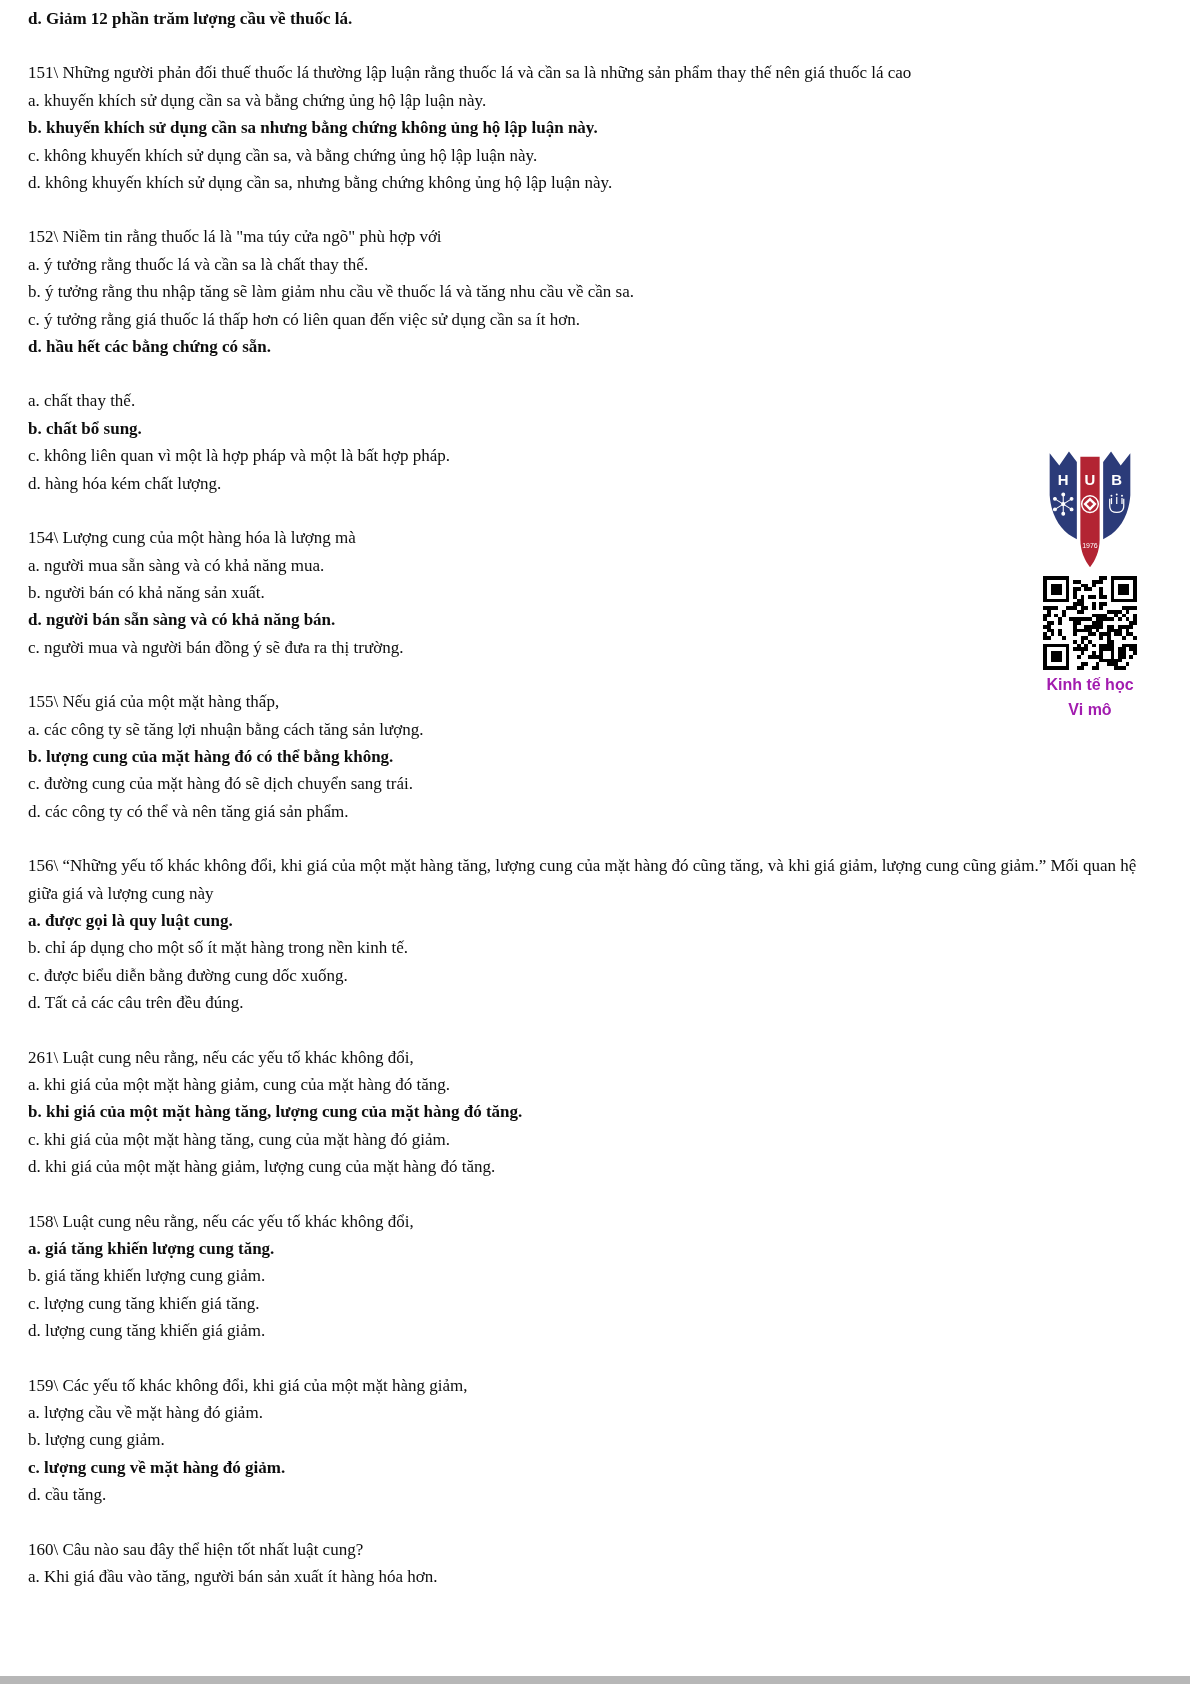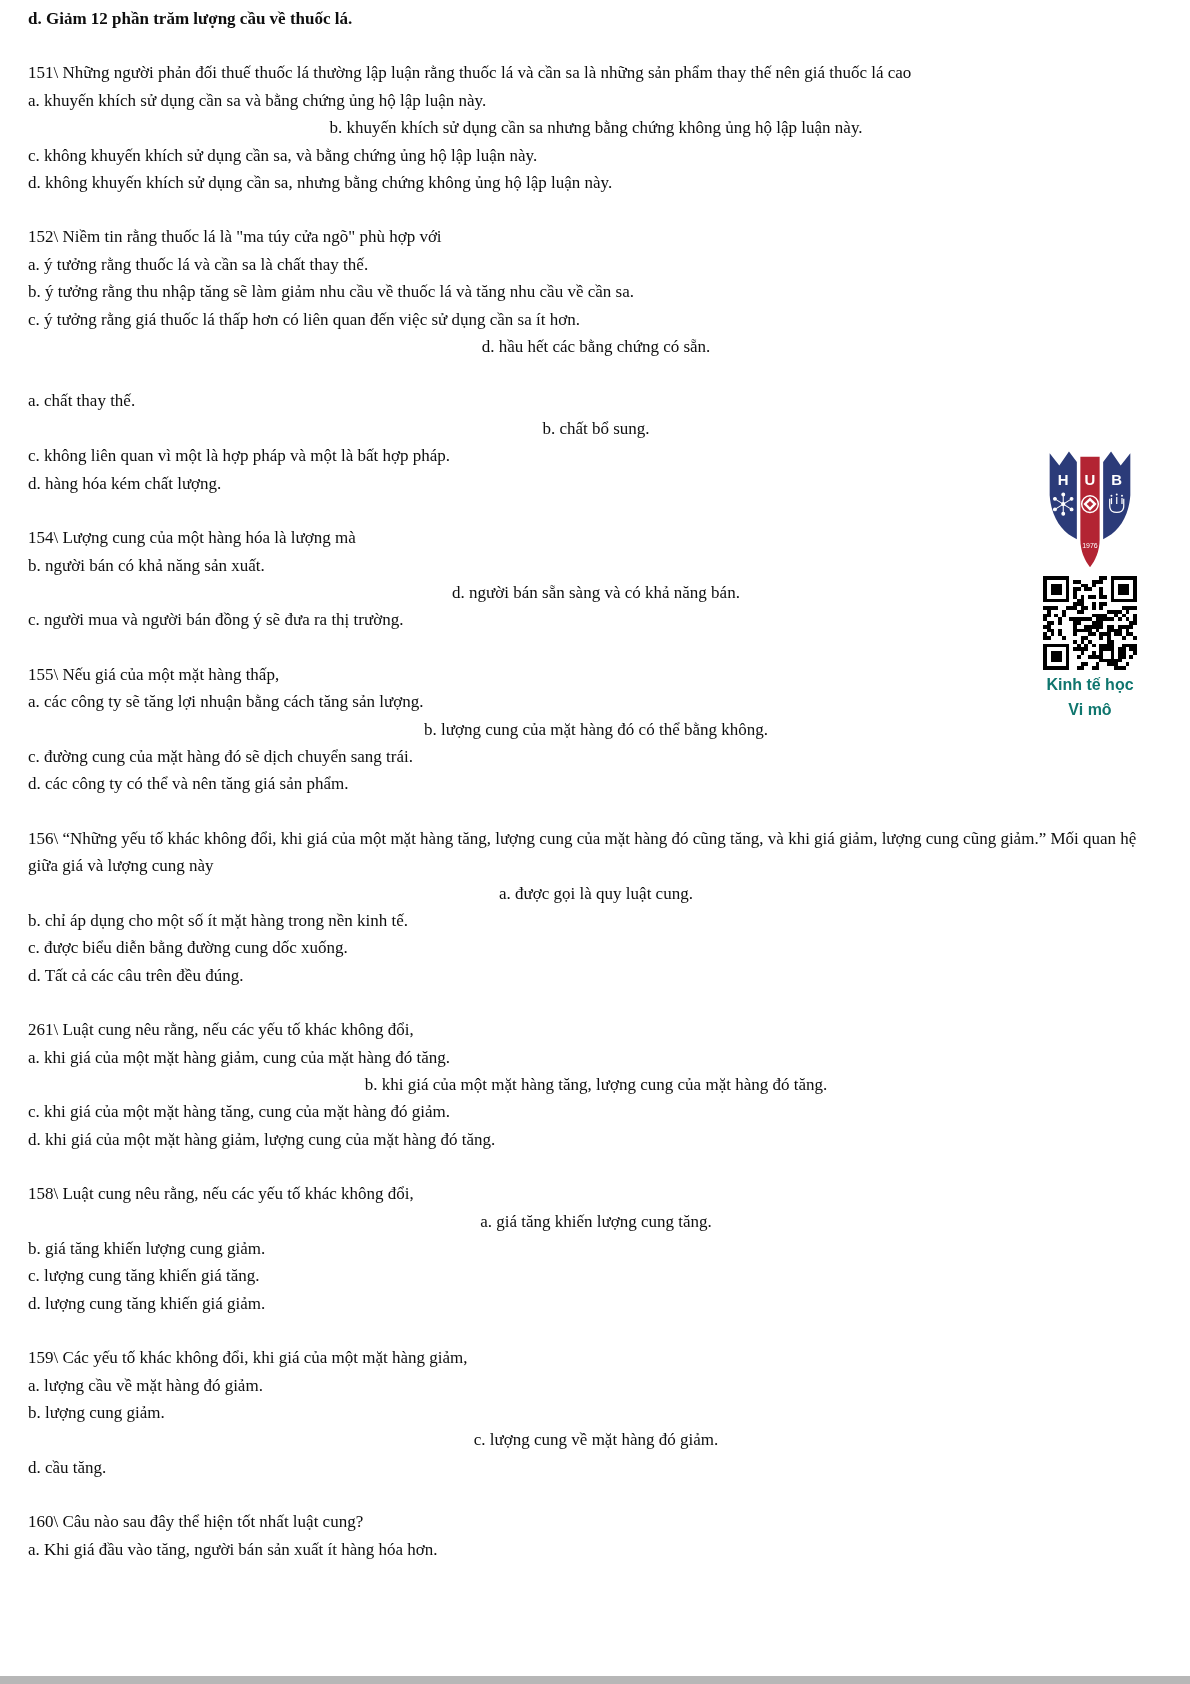--- a/index.html
+++ b/index.html
@@ -4,26 +4,26 @@
 <style>
   html,body{margin:0;padding:0;}
   body{
     width:1190px;height:1684px;position:relative;background:#ffffff;
     font-family:"Liberation Serif", serif;color:#0e0e0e;overflow:hidden;
   }
   .content{position:absolute;left:28px;top:5px;width:1136px;}
   .content p{margin:0;font-size:17px;line-height:27.4px;}
   .intro{font-weight:bold;}
   .q{margin-top:27px;}
-  .bold{font-weight:normal;text-align:center;}
+  .bold{font-weight:bold;}
   .brand{position:absolute;left:1041px;top:441px;width:98px;text-align:center;}
   .brand .logo{display:block;margin:0 auto;}
   .brand .qr{display:block;margin:7px auto 0 auto;background:#fff;}
   .brand .caption{margin:4px 0 0 0;font-family:"Liberation Sans", sans-serif;
-    font-weight:bold;font-size:16px;line-height:21px;color:#0f766e;}
+    font-weight:bold;font-size:16px;line-height:21px;color:#a21caf;}
   .bottom-bar{position:absolute;left:0;top:1676px;width:1190px;height:8px;background:#b7b7b7;}
 </style>
 </head>
 <body>
 
 <div class="content">
 
   <p class="intro">d. Giảm 12 phần trăm lượng cầu về thuốc lá.</p>
 
   <div class="q">
@@ -44,20 +44,21 @@
 
   <div class="q">
     <p class="opt">a. chất thay thế.</p>
     <p class="opt bold">b. chất bổ sung.</p>
     <p class="opt">c. không liên quan vì một là hợp pháp và một là bất hợp pháp.</p>
     <p class="opt">d. hàng hóa kém chất lượng.</p>
   </div>
 
   <div class="q">
     <p><span>154\</span> <span>Lượng cung của một hàng hóa là lượng mà</span></p>
+    <p class="opt">a. người mua sẵn sàng và có khả năng mua.</p>
     <p class="opt">b. người bán có khả năng sản xuất.</p>
     <p class="opt bold">d. người bán sẵn sàng và có khả năng bán.</p>
     <p class="opt">c. người mua và người bán đồng ý sẽ đưa ra thị trường.</p>
   </div>
 
   <div class="q">
     <p><span>155\</span> <span>Nếu giá của một mặt hàng thấp,</span></p>
     <p class="opt">a. các công ty sẽ tăng lợi nhuận bằng cách tăng sản lượng.</p>
     <p class="opt bold">b. lượng cung của mặt hàng đó có thể bằng không.</p>
     <p class="opt">c. đường cung của mặt hàng đó sẽ dịch chuyển sang trái.</p>

